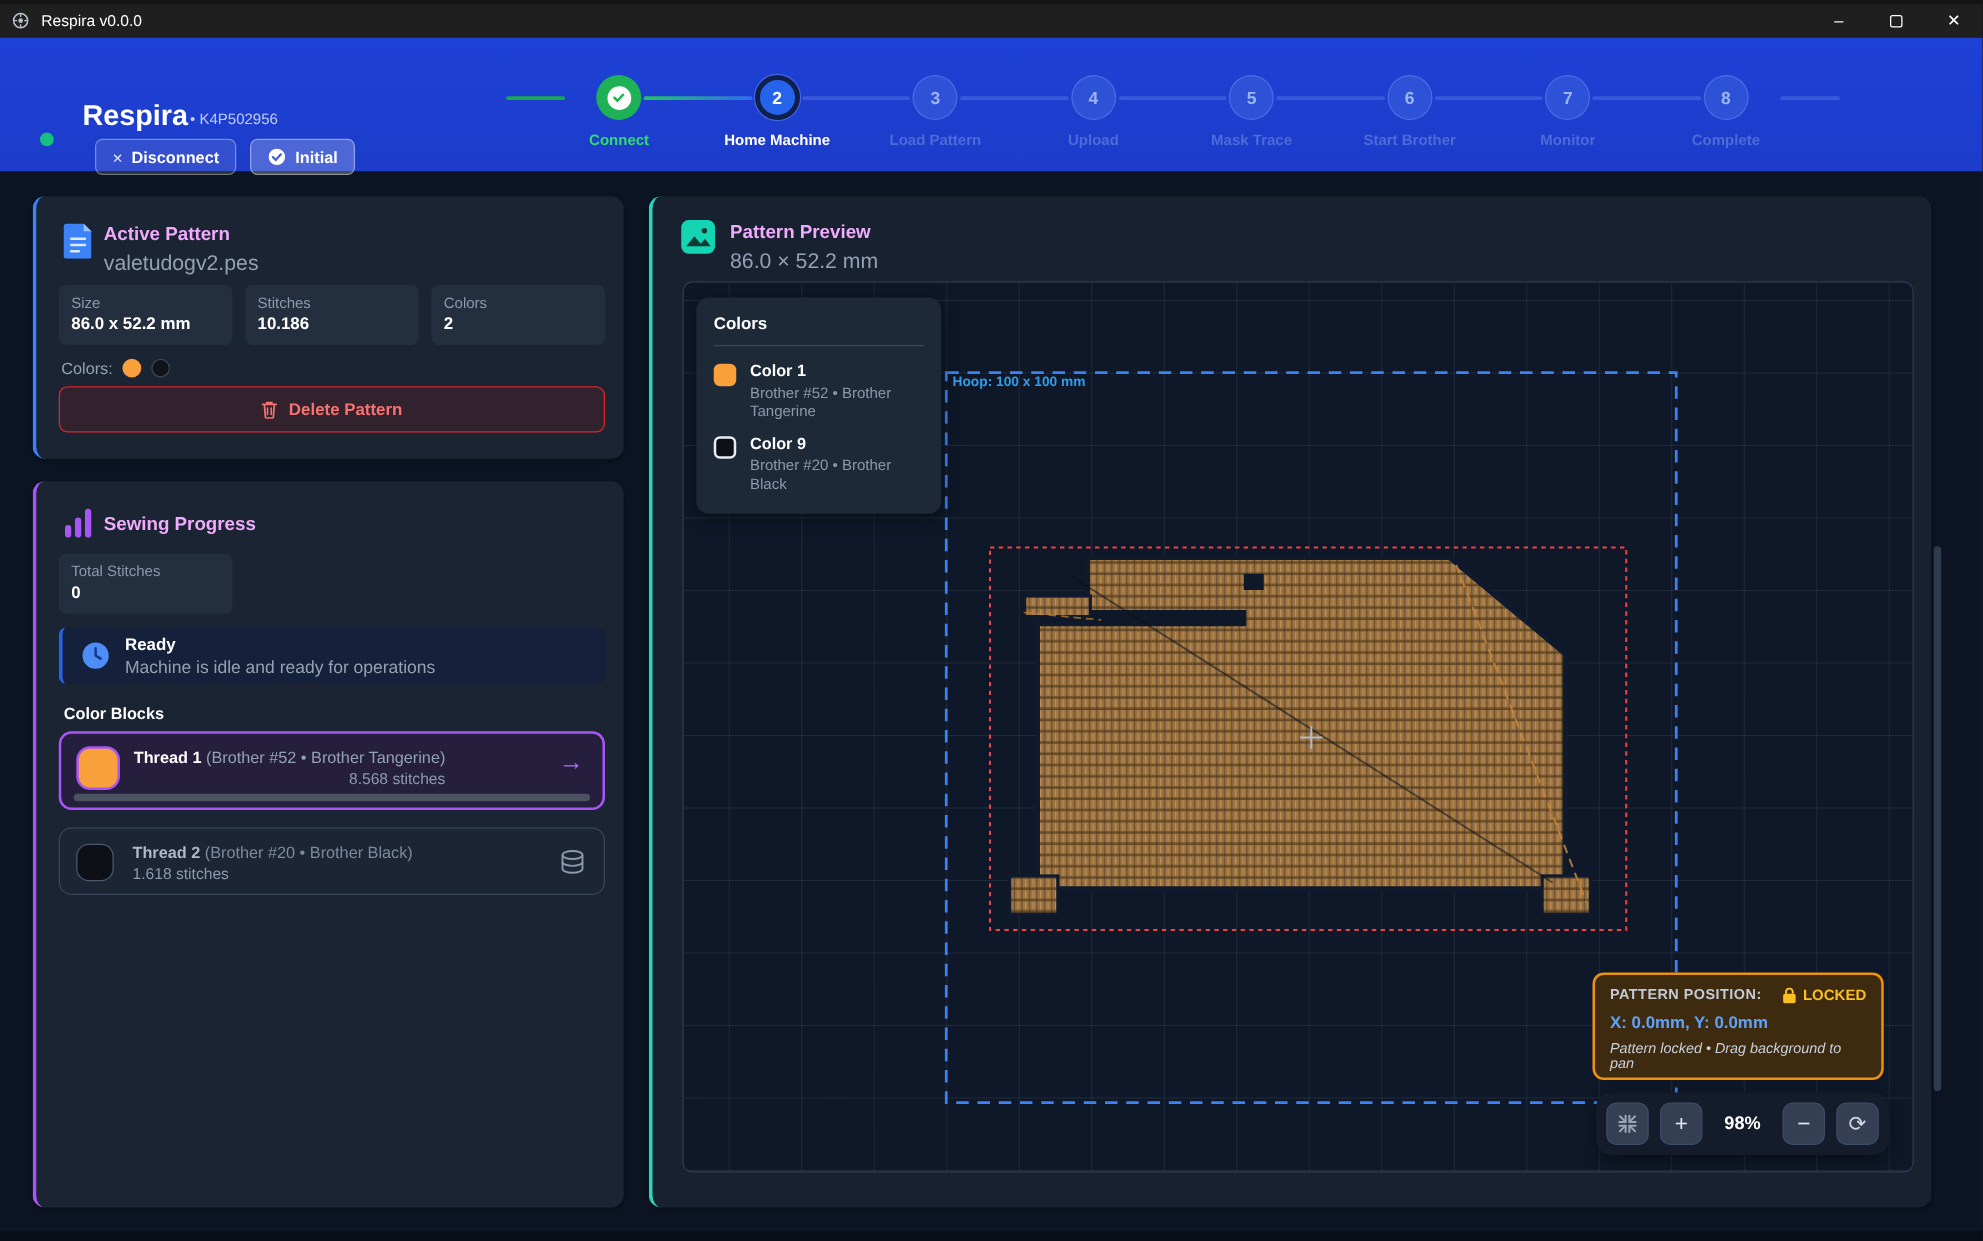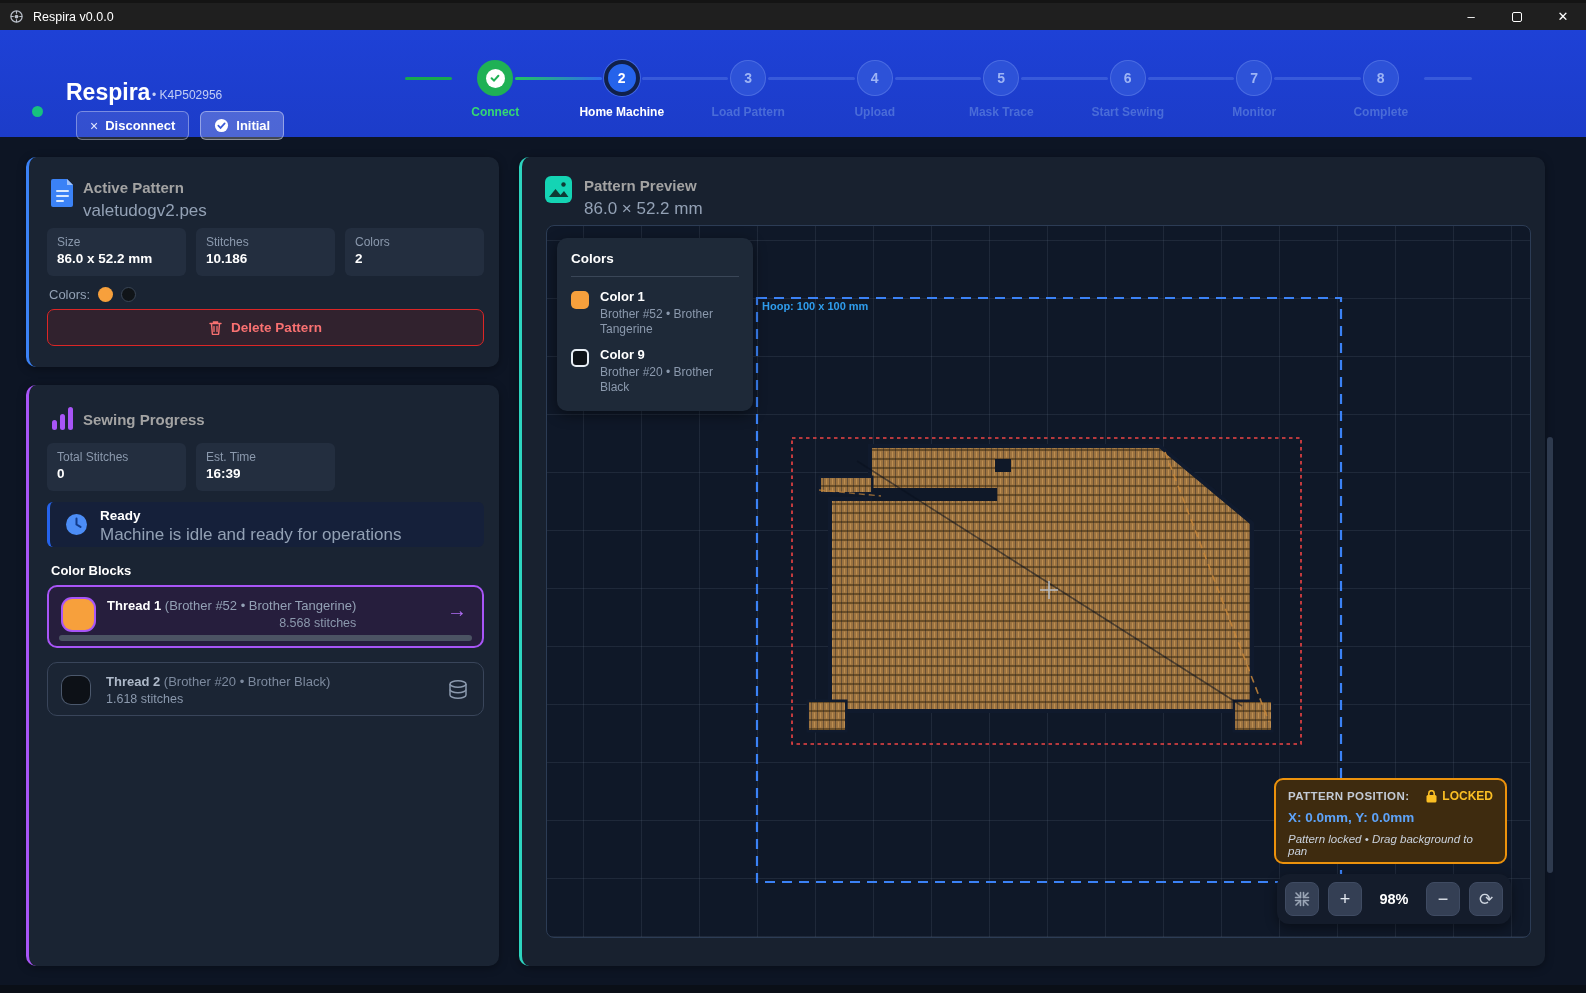--- a/index.html
+++ b/index.html
@@ -49,21 +49,21 @@
   .step-complete .step-circle { background:#1fb155; }
   .step-complete .step-label { color:#35d973; }
   .stub-left { position:absolute; left:-27px; top:17px; width:47px; height:3px; background:#17a94e; border-radius:2px;}
   .stub-right { position:absolute; right:-28px; top:17px; width:48px; height:3px; background:rgba(90,125,230,0.45); border-radius:2px;}
   .check-inner { width:19px; height:19px; border-radius:50%; background:#fff;
     display:flex; align-items:center; justify-content:center; }
 
   
   .card { position:absolute; background:#1a2433; border-radius:10px;
     box-shadow:0 2px 8px rgba(0,0,0,0.35); }
-  .card-title { color:#a3a3a3; font-size:15px; font-weight:bold; }
+  .card-title { color:#f0abfc; font-size:15px; font-weight:bold; }
   .card-sub { color:#93a1b5; font-size:17px; margin-top:5px; }
 
   
   .card-pattern { left:26px; top:157px; width:473px; height:210px; border-left:3px solid #3b82f6; }
   .cp-icon { position:absolute; left:21px; top:20px; }
   .cp-head { position:absolute; left:54px; top:22px; }
   .stat-row { position:absolute; left:18px; display:flex; gap:10px; }
   .card-pattern .stat-row { top:71px; }
   .stat-box { width:139px; height:48px; background:#232e3f; border-radius:6px; padding:7px 10px; }
   .stat-label { color:#8b99ad; font-size:12px; }
@@ -81,21 +81,21 @@
   
   .card-progress { left:26px; top:385px; width:473px; height:581px; border-left:3px solid #a855f7; }
   .sp-icon { position:absolute; left:23px; top:22px; display:flex; align-items:flex-end; gap:3px; }
   .sp-icon i { display:block; width:5px; border-radius:3px; background:#a855f7; }
   .sp-head { position:absolute; left:54px; top:26px; }
   .card-progress .stat-row { top:58px; }
   .ready-banner { position:absolute; left:18px; top:117px; width:437px; height:45px;
     background:#15203a; border-left:3px solid #2563eb; border-radius:6px; padding:6px 0 0 50px; }
   .ready-clock { position:absolute; left:15px; top:11px; }
   .ready-title { color:#fff; font-size:13.5px; font-weight:bold; }
-  .ready-sub { color:#93a1b5; font-size:17px; margin-top:2px; }
+  .ready-sub { color:#93a1b5; font-size:14px; margin-top:2px; }
   .cb-label { position:absolute; left:22px; top:178px; color:#fff; font-size:13px; font-weight:bold; }
   .thread { position:absolute; left:18px; width:437px; border-radius:10px; cursor:pointer; }
   .thread-1 { top:200px; height:63px; background:#261e3d; border:2px solid #a855f7;text-align:right; }
   .thread-2 { top:277px; height:54px; background:#1b2534; border:1px solid #39455a; }
   .thread-swatch { position:absolute; left:14px; top:12px; border-radius:9px; }
   .thread-1 .thread-swatch { width:31px; height:31px; background:#f7a03c; box-shadow:0 0 0 2px #a855f7; }
   .thread-2 .thread-swatch { width:28px; height:28px; background:#0d1117; box-shadow:0 0 0 1px #4b586c; top:13px; }
   .thread-texts { position:absolute; left:58px; top:11px; }
   .thread-name { font-size:13px; color:#fff; font-weight:bold; }
   .thread-detail { font-size:13px; color:#93a1b5; font-weight:normal; }
@@ -229,21 +229,21 @@
       <div class="step-label">Upload</div>
     </div>
     <div class="step step-pending">
       <span class="bar"></span>
       <div class="step-circle">5</div>
       <div class="step-label">Mask Trace</div>
     </div>
     <div class="step step-pending">
       <span class="bar"></span>
       <div class="step-circle">6</div>
-      <div class="step-label">Start Sewing</div>
+      <div class="step-label">Start Brother</div>
     </div>
     <div class="step step-pending">
       <span class="bar"></span>
       <div class="step-circle">7</div>
       <div class="step-label">Monitor</div>
     </div>
     <div class="step step-pending">
       <span class="bar"></span>
       <span class="stub-right"></span>
       <div class="step-circle">8</div>
@@ -298,24 +298,20 @@
       <i style="height:16px"></i>
       <i style="height:23px"></i>
   </span>
   <div class="sp-head">
     <div class="card-title">Sewing Progress</div>
   </div>
   <div class="stat-row">
     <div class="stat-box">
       <div class="stat-label">Total Stitches</div>
       <div class="stat-value">0</div>
-    </div>
-    <div class="stat-box">
-      <div class="stat-label">Est. Time</div>
-      <div class="stat-value">16:39</div>
     </div>
   </div>
   <div class="ready-banner">
     <svg class="ready-clock" width="23" height="23" viewBox="0 0 23 23">
       <circle cx="11.5" cy="11.5" r="10.5" fill="#4c8df6"></circle>
       <path d="M11.5 5.5 v6 l4 2.4" fill="none" stroke="#123b8a" stroke-width="2" stroke-linecap="round"></path>
     </svg>
     <div class="ready-title">Ready</div>
     <div class="ready-sub">Machine is idle and ready for operations</div>
   </div>

